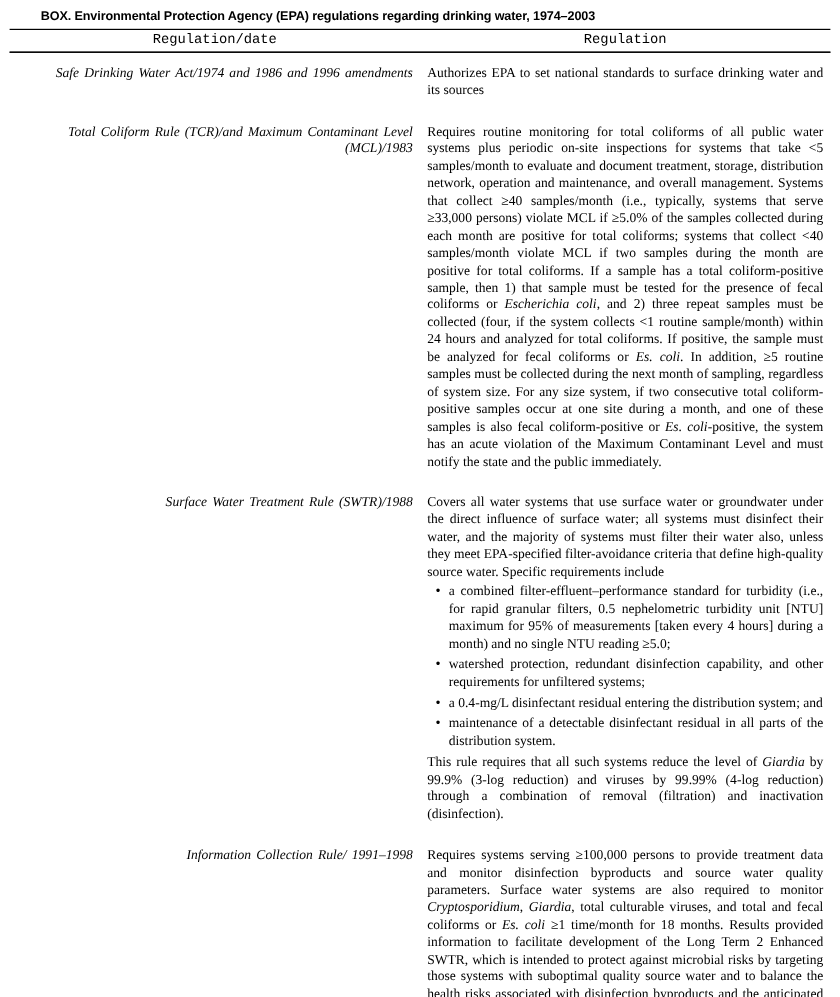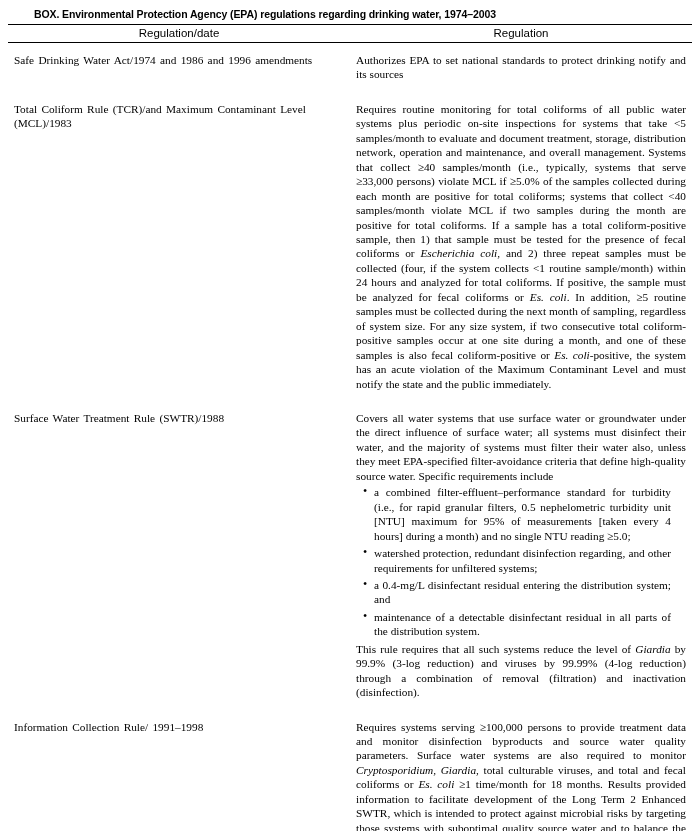--- a/index.html
+++ b/index.html
@@ -28,21 +28,21 @@
     padding-left: 24px;
   }
   table.reg-table {
     width: 684px;
     border-collapse: collapse;
     table-layout: fixed;
     border-top: 1.2px solid #000;
     border-bottom: 0;
   }
   table.reg-table th {
-    font-family: Liberation Sans, sans-serif;
+    font-family: Liberation Mono, monospace;
     font-size: 11.5px;
     font-weight: normal;
     text-align: center;
     padding: 2px 4px 3px 4px;
     border-bottom: 1.1px solid #000;
   }
   table.reg-table td {
     font-size: 11.3px;
     line-height: 1.28;
     vertical-align: top;
@@ -53,25 +53,26 @@
   }
   td.col-reg {
     width: 196px;
     word-spacing: 0.5px;
   }
   td.col-desc {
     width: 482px;
   }
   .reg-name {
     display: block;
-    text-align: left;
+    text-align: right;
     word-spacing: 1.5px;
+    font-style: italic;
   }
   ul.bullets {
-    margin: 2px 15px 2px 0;
+    margin: 2px 0 2px 0;
     padding-left: 18px;
     list-style: none;
   }
   ul.bullets li {
     position: relative;
     margin: 0 0 3px 0;
     padding-left: 0;
     text-align: justify;
   }
   ul.bullets li:before {
@@ -97,42 +98,42 @@
         <th class="col-desc">Regulation</th>
       </tr>
     </thead>
     <tbody>
 
       <tr>
         <td class="col-reg">
           <span class="reg-name">Safe Drinking Water Act/1974 and 1986 and 1996 amendments</span>
         </td>
         <td class="col-desc">
-          <div class="para">Authorizes EPA to set national standards to protect drinking notify and its sources</div>
+          <div class="para">Authorizes EPA to set national standards to surface drinking water and its sources</div>
         </td>
       </tr>
 
       <tr>
         <td class="col-reg">
           <span class="reg-name">Total Coliform Rule (TCR)/and Maximum Contaminant Level (MCL)/1983</span>
         </td>
         <td class="col-desc">
           <div class="para">Requires routine monitoring for total coliforms of all public water systems plus periodic on-site inspections for systems that take &lt;5 samples/month to evaluate and document treatment, storage, distribution network, operation and maintenance, and overall management. Systems that collect <span style="white-space:nowrap">≥</span>40 samples/month (i.e., typically, systems that serve <span style="white-space:nowrap">≥</span>33,000 persons) violate MCL if <span style="white-space:nowrap">≥</span>5.0% of the samples collected during each month are positive for total coliforms; systems that collect &lt;40 samples/month violate MCL if two samples during the month are positive for total coliforms. If a sample has a total coliform-positive sample, then 1) that sample must be tested for the presence of fecal coliforms or <i>Escherichia coli</i>, and 2) three repeat samples must be collected (four, if the system collects &lt;1 routine sample/month) within 24 hours and analyzed for total coliforms. If positive, the sample must be analyzed for fecal coliforms or <i>Es. coli</i>. In addition, <span style="white-space:nowrap">≥</span>5 routine samples must be collected during the next month of sampling, regardless of system size. For any size system, if two consecutive total coliform-positive samples occur at one site during a month, and one of these samples is also fecal coliform-positive or <i>Es. coli</i>-positive, the system has an acute violation of the Maximum Contaminant Level and must notify the state and the public immediately.</div>
         </td>
       </tr>
 
       <tr>
         <td class="col-reg">
           <span class="reg-name">Surface Water Treatment Rule (SWTR)/1988</span>
         </td>
         <td class="col-desc">
           <div class="para">Covers all water systems that use surface water or groundwater under the direct influence of surface water; all systems must disinfect their water, and the majority of systems must filter their water also, unless they meet EPA-specified filter-avoidance criteria that define high-quality source water. Specific requirements include</div>
           <ul class="bullets">
             <li>a combined filter-effluent–performance standard for turbidity (i.e., for rapid granular filters, 0.5 nephelometric turbidity unit [NTU] maximum for 95% of measurements [taken every 4 hours] during a month) and no single NTU reading <span style="white-space:nowrap">≥</span>5.0;</li>
-            <li>watershed protection, redundant disinfection regarding, and other requirements for unfiltered systems;</li>
+            <li>watershed protection, redundant disinfection capability, and other requirements for unfiltered systems;</li>
             <li>a 0.4-mg/L disinfectant residual entering the distribution system; and</li>
             <li>maintenance of a detectable disinfectant residual in all parts of the distribution system.</li>
           </ul>
           <div class="para">This rule requires that all such systems reduce the level of <i>Giardia</i> by 99.9% (3-log reduction) and viruses by 99.99% (4-log reduction) through a combination of removal (filtration) and inactivation (disinfection).</div>
         </td>
       </tr>
 
       <tr>
         <td class="col-reg">
           <span class="reg-name">Information Collection Rule/ 1991–1998</span>

